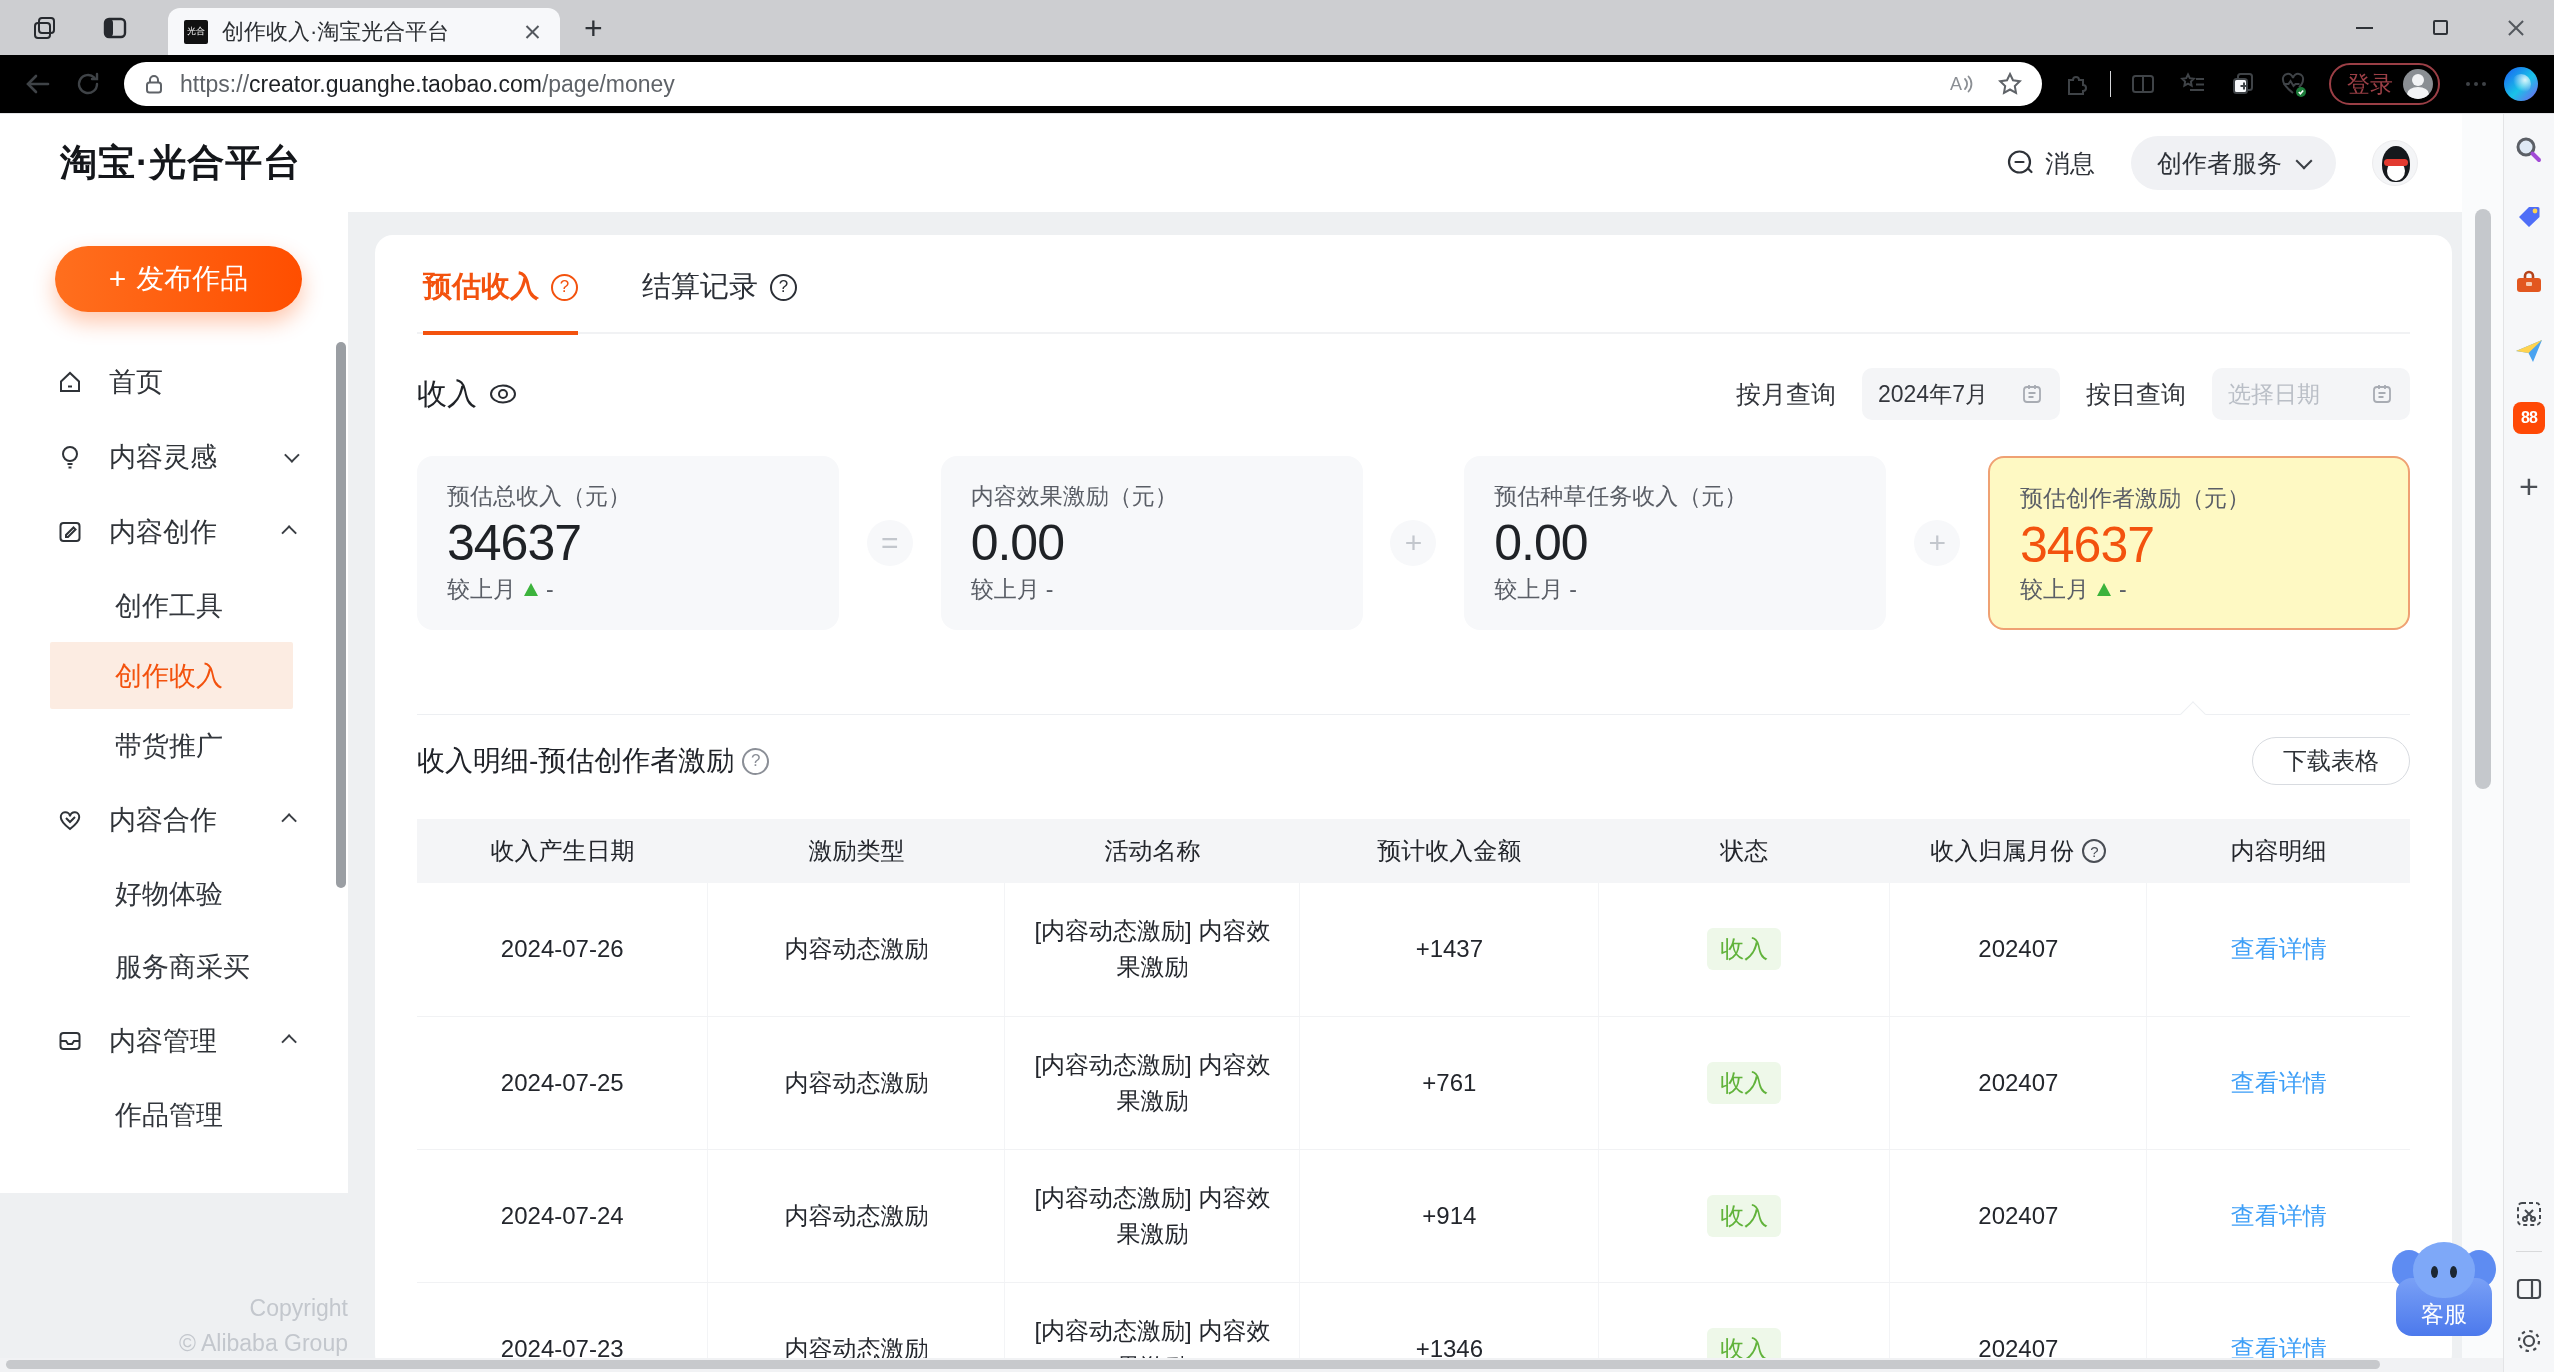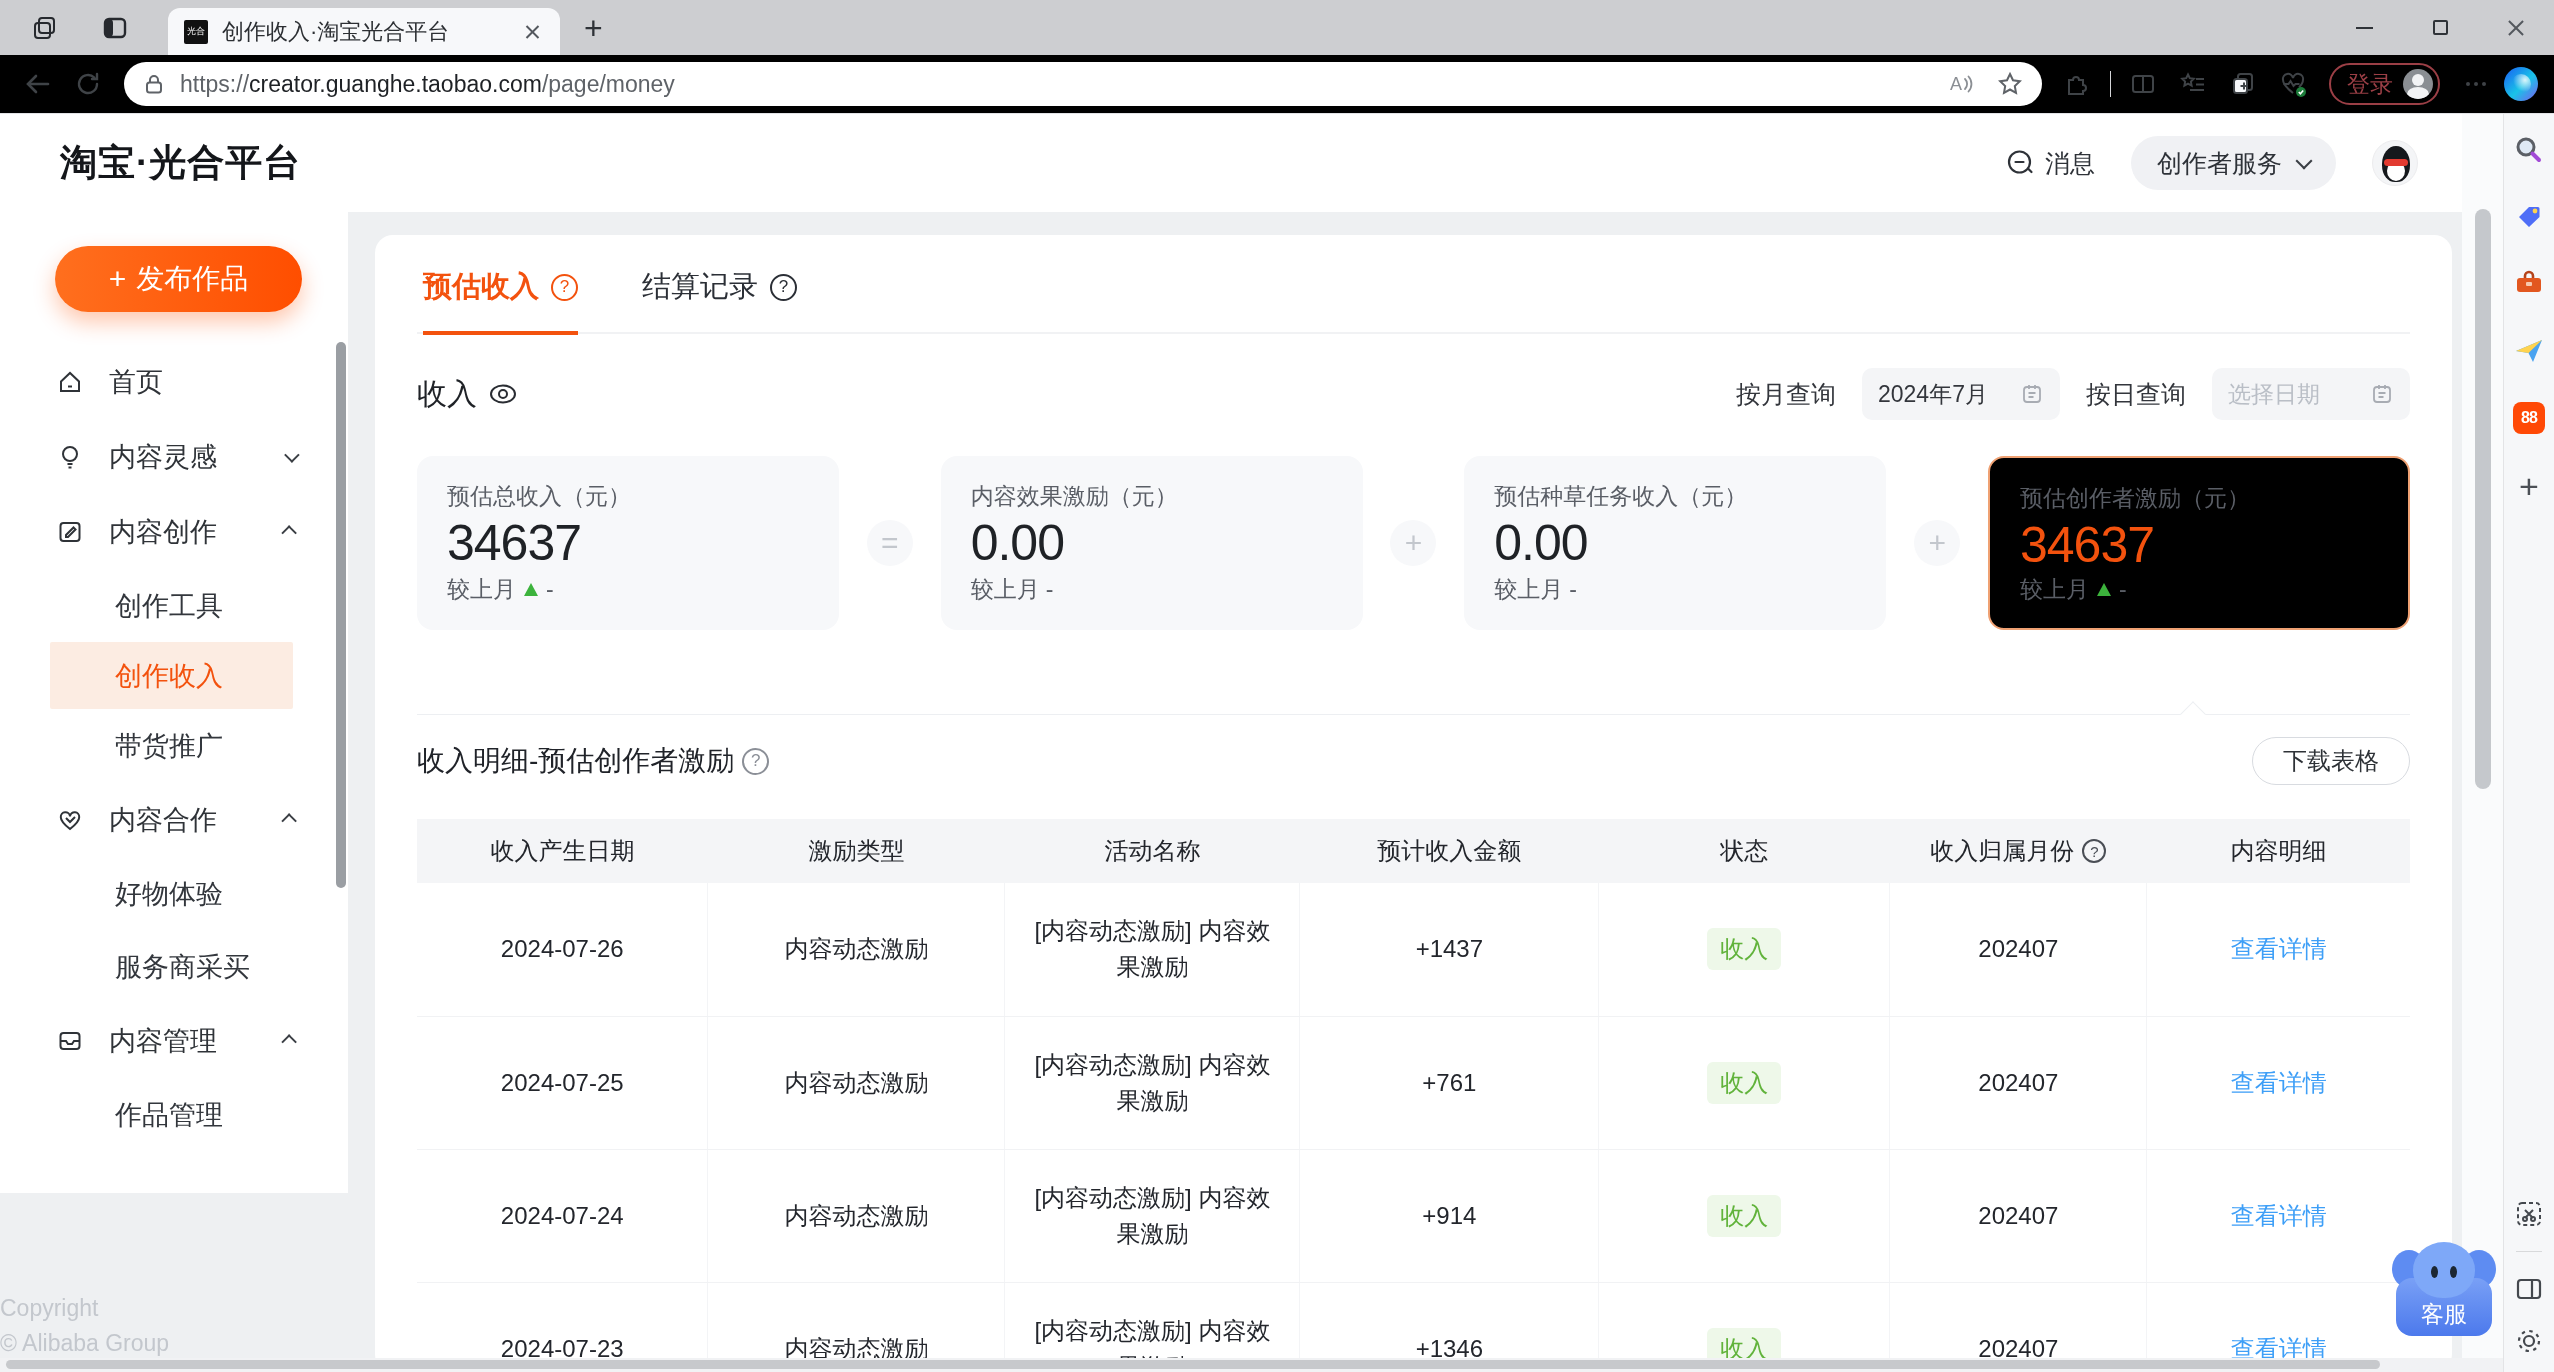--- a/index.html
+++ b/index.html
@@ -74,41 +74,41 @@
   .publish-plus{font-size:30px;font-weight:300;line-height:1}
   .nav{margin-top:32px}
   .nav-row{height:75px;display:flex;align-items:center;padding:0 52px 0 55px;font-size:27px;color:#2f3338}
   .nav-row .nav-ic{width:30px;height:30px;display:flex;align-items:center;justify-content:center;flex:0 0 auto}
   .nav-label{margin-left:24px}
   .nav-chev{margin-left:auto;width:11px;height:11px;border-right:2.5px solid #3a3e44;border-bottom:2.5px solid #3a3e44}
   .nav-chev.down{transform:rotate(45deg) translateY(-2px)}
   .nav-chev.up{transform:rotate(-135deg) translateY(-2px)}
   .sub-row{height:73px;display:flex;align-items:center;padding-left:115px;font-size:27px;color:#33373d}
   .sub-row.active{margin:0 55px 0 50px;padding-left:65px;height:67px;border-radius:2px;background:#fcece2;color:#f3520e}
-  .sidebar-foot{flex:1;display:flex;flex-direction:column;align-items:flex-start;padding-top:98px;font-size:23px;color:#c3c7cd;line-height:1.5;text-align:center}
+  .sidebar-foot{flex:1;display:flex;flex-direction:column;align-items:flex-end;padding-top:98px;font-size:23px;color:#c3c7cd;line-height:1.5;text-align:center}
   .side-thumb{position:absolute;left:336px;top:130px;width:10px;height:546px;border-radius:5px;background:#9a9ea3;z-index:6}
 
   
   .main-card{flex:1;margin:23px 10px 0 27px;background:#fff;border-radius:18px;padding:0 42px;overflow:hidden}
   .card-tabs{display:flex;gap:64px;padding:32px 6px 0;border-bottom:2px solid #f1f2f4}
   .ctab{display:flex;align-items:center;gap:12px;font-size:29px;color:#2b2f36;padding-bottom:24px;border-bottom:4px solid transparent;margin-bottom:-3px}
   .ctab.active{color:#f3520e;font-weight:600;border-bottom-color:#f3520e}
   .q{width:27px;height:27px;border:2px solid currentColor;border-radius:50%;font-size:17px;font-weight:400;display:inline-flex;align-items:center;justify-content:center;flex:0 0 auto}
   .q.gray{color:#8b8f97}
   .income-row{margin-top:34px;display:flex;align-items:center}
   .income-title{font-size:30px;font-weight:500;color:#1f2227;display:flex;align-items:center;gap:10px}
   .query-group{margin-left:auto;display:flex;align-items:center;gap:26px}
   .q-label{font-size:25px;color:#33363c}
   .date-input{width:198px;height:52px;background:#f4f5f7;border-radius:10px;display:flex;align-items:center;padding:0 16px;font-size:23px;color:#33363c}
   .date-input .cal{margin-left:auto}
   .placeholder{color:#b9bec6}
 
   .cards-row{margin-top:36px;display:flex;align-items:center;justify-content:space-between}
   .stat-card{width:422px;height:174px;background:#f7f8fa;border-radius:16px;padding:25px 30px;display:flex;flex-direction:column}
-  .stat-card.hl{background:#000000;border:2px solid #efa173}
+  .stat-card.hl{background:#fef9c3;border:2px solid #efa173}
   .stat-label{font-size:23px;color:#5a5e66}
   .stat-value{font-size:50px;font-weight:500;color:#1f2226;letter-spacing:-1px;margin-top:2px}
   .stat-card.hl .stat-value{color:#f3520e}
   .stat-foot{margin-top:auto;font-size:23px;color:#5a5e66;display:flex;align-items:center;gap:6px}
   .tri-up{width:0;height:0;border-left:7px solid transparent;border-right:7px solid transparent;border-bottom:13px solid #3cb33c;margin:0 2px}
   .op-circle{width:46px;height:46px;border-radius:50%;background:#f7f8fa;color:#c3c7cd;font-size:30px;display:flex;align-items:center;justify-content:center;flex:0 0 auto}
 
   .section-divider{margin-top:84px;border-top:1px solid #edeff2;position:relative}
   .notch{position:absolute;right:208px;top:-10px;width:18px;height:18px;background:#fff;border-left:1px solid #edeff2;border-top:1px solid #edeff2;transform:rotate(45deg)}
   .detail-head{margin-top:22px;display:flex;align-items:center}

